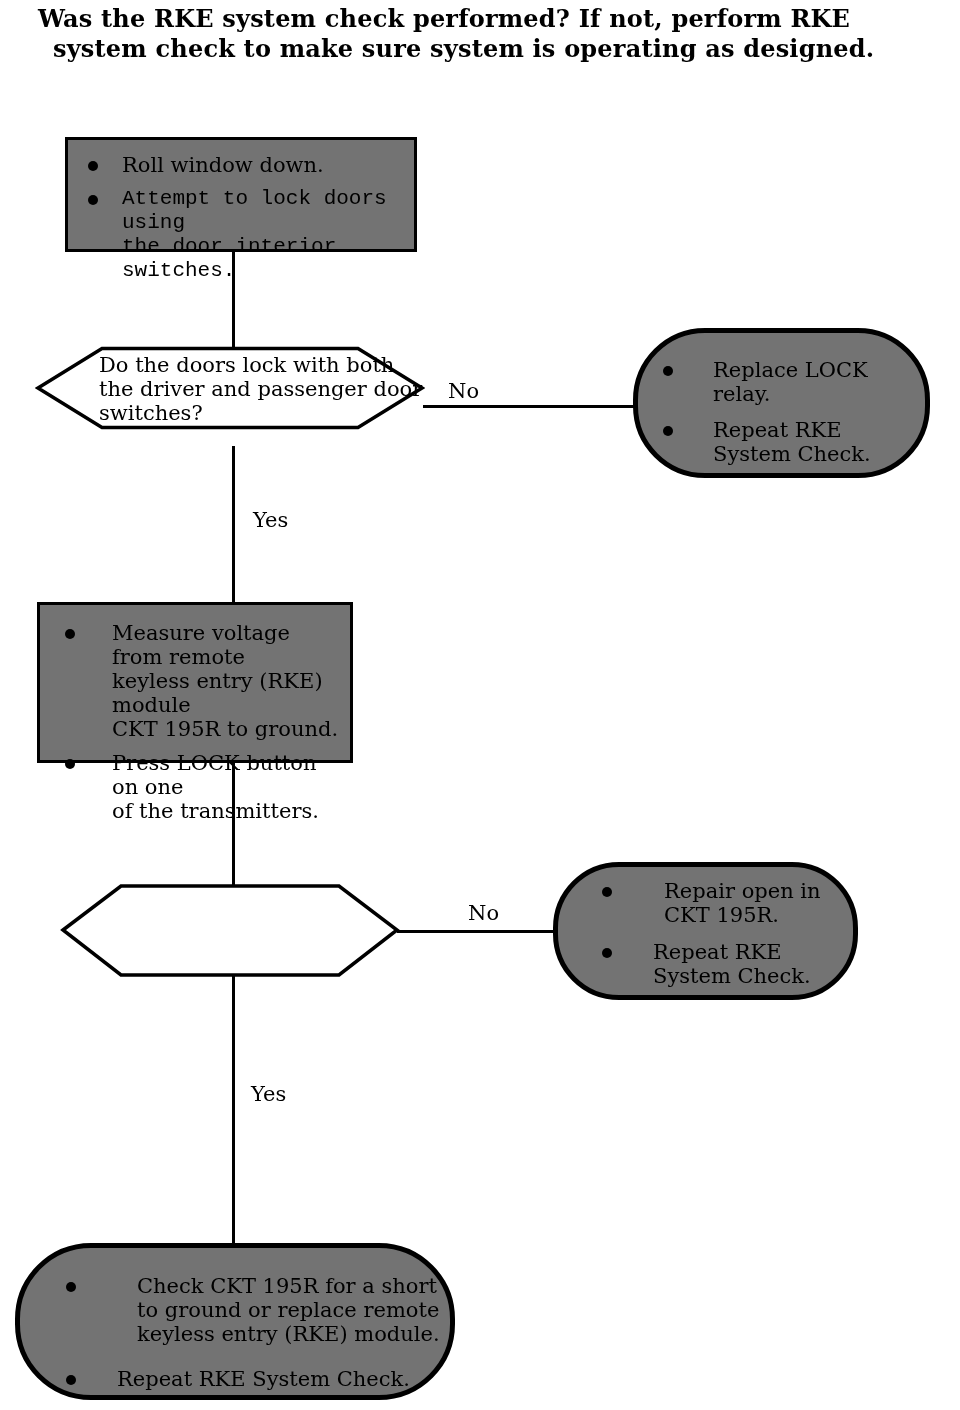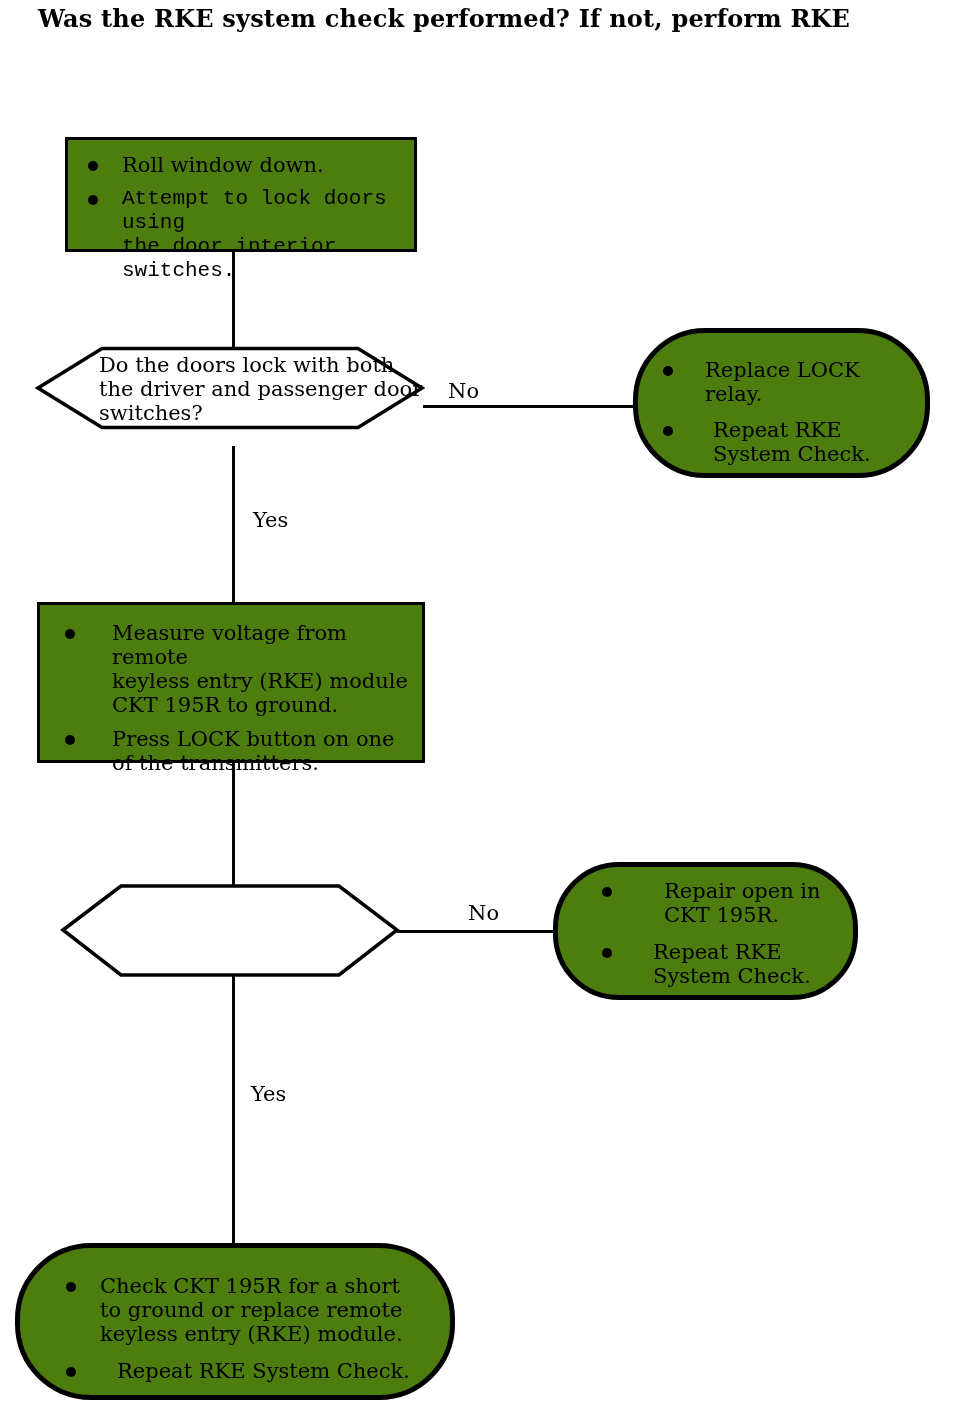--- a/index.html
+++ b/index.html
@@ -8,21 +8,21 @@
     background:#ffffff; color:#000;
     font-family:"DejaVu Serif", "Liberation Serif", serif;
     overflow:hidden;
     border-radius:29px;
   }
   .page-title {
     position:absolute; left:38px; top:4px;
     font-size:24px; font-weight:bold; line-height:30px; letter-spacing:0.2px;
   }
   .page-title .l2 { padding-left:15px; }
-  .node { position:absolute; box-sizing:border-box; background:#4d7c0f; }
+  .node { position:absolute; box-sizing:border-box; background:#737373; }
   .rect { border:3px solid #000; }
   .pill { border:5px solid #000; }
   .item { display:flex; align-items:flex-start; }
   .dot {
     flex:0 0 auto; width:10px; height:10px; border-radius:50%;
     background:#000; margin-top:8px;
   }
   .itxt { white-space:pre-line; font-size:21px; line-height:24px; }
   .hex-wrap { position:absolute; }
   .hex-wrap svg { position:absolute; left:0; top:0; display:block; }
@@ -32,20 +32,21 @@
   .vline, .hline { position:absolute; background:#000; }
   .elabel { position:absolute; font-weight:normal; font-size:21px; line-height:24px; }
 </style>
 </head>
 <body>
 
 <div class="canvas">
 
   <div class="page-title">
     <div>Was the RKE system check performed? If not, perform RKE</div>
+    <div class="l2">system check to make sure system is operating as designed.</div>
   </div>
 
   <div class="vline" style="left:232px; top:250px; width:3px; height:116px;"></div>
   <div class="vline" style="left:232px; top:446px; width:3px; height:158px;"></div>
   <div class="vline" style="left:232px; top:761px; width:3px; height:124px;"></div>
   <div class="vline" style="left:232px; top:976px; width:3px; height:269px;"></div>
   <div class="hline" style="left:423px; top:405px; width:212px; height:3px;"></div>
   <div class="hline" style="left:397px; top:930px; width:158px; height:3px;"></div>
 
   <div class="elabel" style="left:448px; top:379px;">No</div>
@@ -68,33 +69,33 @@
   <div class="hex-wrap" style="left:35px; top:346px; width:390px; height:84px;">
     <svg width="390" height="84" viewBox="0 0 390 84">
       <polygon points="3,42 67,2.5 323,2.5 387,42 323,81.5 67,81.5" fill="#ffffff" stroke="#000000" stroke-width="3.5"></polygon>
     </svg>
     <div class="hex-text" style="left:64px; top:7px;">Do the doors lock with both
 the driver and passenger door
 switches?</div>
   </div>
 
   <div class="node pill" style="left:633px; top:328px; width:297px; height:150px; border-radius:72px; padding:25px 4px 0 25px;">
-    <div class="item" style="gap:32px; margin-bottom:12px;">
+    <div class="item" style="gap:40px; margin-bottom:12px;">
       <span class="dot"></span>
       <div class="itxt">Replace LOCK
 relay.</div>
     </div>
     <div class="item" style="gap:40px;">
       <span class="dot"></span>
       <div class="itxt">Repeat RKE
 System Check.</div>
     </div>
   </div>
 
-  <div class="node rect" style="left:37px; top:602px; width:388px; height:161px; padding:16px 4px 0 25px;">
+  <div class="node rect" style="left:37px; top:602px; width:316px; height:161px; padding:16px 4px 0 25px;">
     <div class="item" style="gap:37px; margin-bottom:10px;">
       <span class="dot"></span>
       <div class="itxt">Measure voltage from remote
 keyless entry (RKE) module
 CKT 195R to ground.</div>
     </div>
     <div class="item" style="gap:37px;">
       <span class="dot"></span>
       <div class="itxt">Press LOCK button on one
 of the transmitters.</div>
@@ -114,21 +115,21 @@
 CKT 195R.</div>
     </div>
     <div class="item" style="gap:41px;">
       <span class="dot"></span>
       <div class="itxt">Repeat RKE
 System Check.</div>
     </div>
   </div>
 
   <div class="node pill" style="left:15px; top:1243px; width:440px; height:157px; border-radius:76px; padding:26px 4px 0 46px;">
-    <div class="item" style="gap:24px; margin-bottom:13px;">
+    <div class="item" style="gap:61px; margin-bottom:21px;">
       <span class="dot"></span>
       <div class="itxt">Check CKT 195R for a short
 to ground or replace remote
 keyless entry (RKE) module.</div>
     </div>
     <div class="item" style="gap:41px;">
       <span class="dot"></span>
       <div class="itxt">Repeat RKE System Check.</div>
     </div>
   </div>

